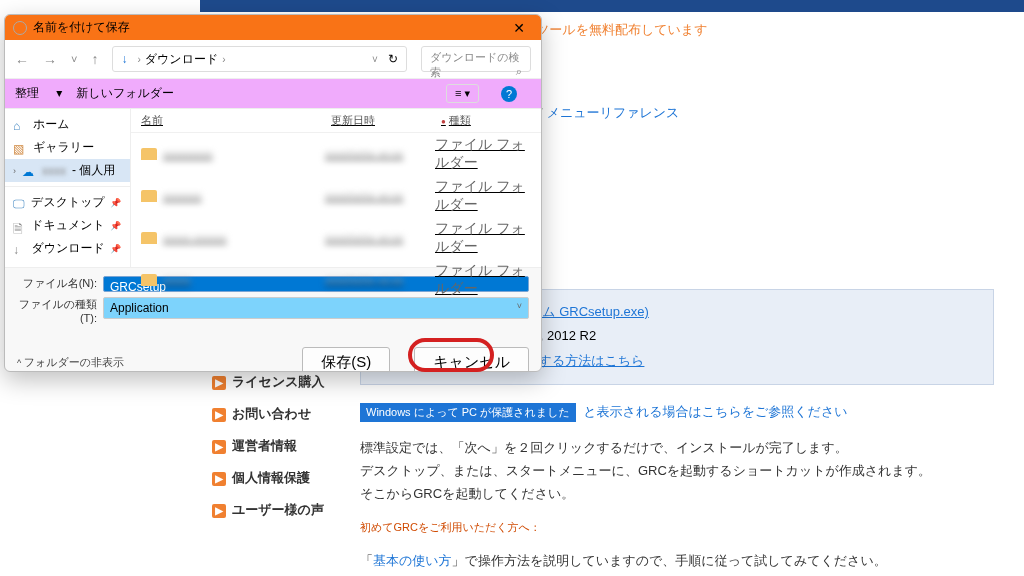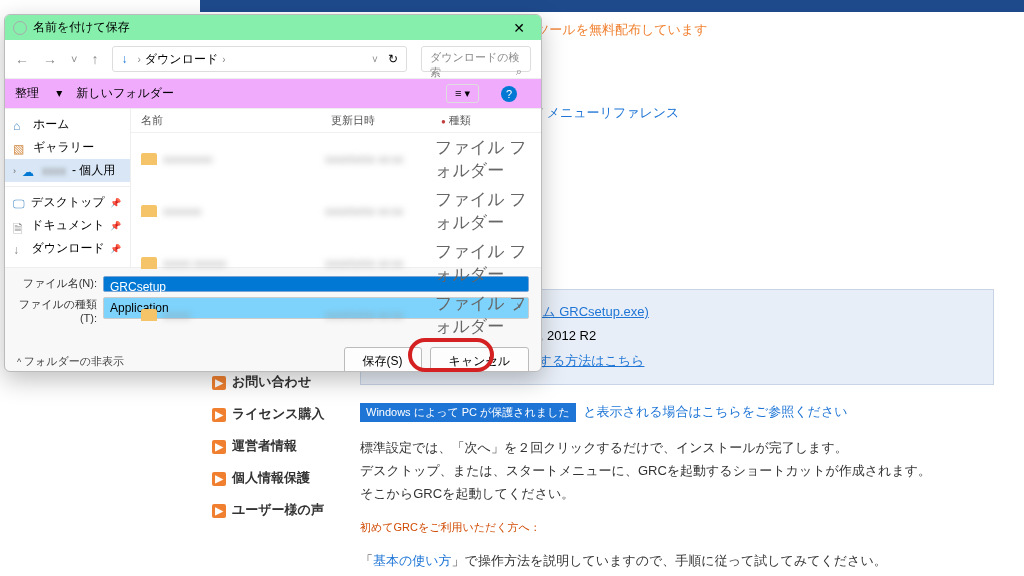--- a/index.html
+++ b/index.html
@@ -22,21 +22,21 @@
 .bg-wpf { display: inline-block; background: #1e75d6; color: #fff; font-size: 11px; padding: 2px 6px; margin-right: 4px; }
 .bg-warn { font-size: 13px; margin-top: 18px; }
 .bg-warn a { color: #1e75d6; text-decoration: none; }
 .bg-orange { color: #d04a00; font-size: 11px; margin-top: 14px; }
 .bg-sidemenu { position: absolute; top: 366px; left: 12px; width: 180px; }
 .bg-sidemenu div { font-size: 13px; font-weight: bold; color: #333; padding: 7px 0; }
 .bg-sidemenu .arrow { display: inline-block; width: 14px; height: 14px; background: #f08030; color: #fff; text-align: center; line-height: 14px; font-size: 10px; margin-right: 6px; border-radius: 2px; }
 
 
 .dialog { position: absolute; top: 14px; left: 4px; width: 538px; height: 358px; background: #f8f8f8; border: 1px solid #bbb; box-shadow: 0 8px 24px rgba(0,0,0,0.25); border-radius: 6px; overflow: hidden; }
-.dlg-title { display: flex; align-items: center; padding: 4px 8px; font-size: 12px; background: #86efac; }
+.dlg-title { display: flex; align-items: center; padding: 4px 8px; font-size: 12px; background: #f97316; }
 .dlg-title .ico { width: 14px; height: 14px; border: 1.5px solid #aaa; border-radius: 50%; margin-right: 6px; }
 .dlg-title .close { margin-left: auto; font-size: 14px; cursor: pointer; padding: 0 8px; }
 .dlg-nav { display: flex; align-items: center; padding: 6px 10px; gap: 14px; background: #fff; border-bottom: 1px solid #eee; }
 .dlg-nav .navbtn { color: #888; font-size: 14px; cursor: pointer; }
 .dlg-addr { display: flex; align-items: center; border: 1px solid #ddd; border-radius: 3px; padding: 3px 8px; font-size: 12px; flex: 1; height: 26px; }
 .dlg-addr .dlarrow { color: #1e75d6; margin-right: 6px; font-weight: bold; }
 .dlg-addr .chev { color: #888; margin: 0 4px; font-size: 10px; }
 .dlg-search { border: 1px solid #ddd; border-radius: 3px; padding: 3px 8px; font-size: 11px; color: #888; width: 110px; height: 26px; }
 .dlg-toolbar { display: flex; align-items: center; padding: 5px 10px; font-size: 12px; background: #f0abfc; border-bottom: 1px solid #eee; }
 .dlg-toolbar span { margin-right: 14px; cursor: pointer; }
@@ -44,53 +44,53 @@
 .dlg-toolbar .viewbtn { border: 1px solid #ddd; padding: 2px 8px; border-radius: 3px; font-size: 11px; }
 .dlg-toolbar .help { width: 16px; height: 16px; background: #0078d4; color: #fff; border-radius: 50%; text-align: center; line-height: 16px; font-size: 11px; }
 .dlg-body { display: flex; height: 158px; background: #fff; }
 .dlg-side { width: 126px; border-right: 1px solid #eee; font-size: 12px; padding: 4px 0; overflow: hidden; }
 .dlg-side .item { display: flex; align-items: center; padding: 3px 8px; gap: 6px; cursor: pointer; white-space: nowrap; }
 .dlg-side .item.sel { background: #d8e6f5; }
 .dlg-side .divider { border-top: 1px solid #eee; margin: 4px 0; }
 .dlg-side .ico { width: 14px; height: 12px; display: inline-block; }
 .ico-home { color: #4a8cc4; } .ico-gal { color: #d08840; } .ico-cloud { color: #0078d4; }
 .ico-desk { color: #4a8cc4; } .ico-doc { color: #888; } .ico-dl { color: #888; }
-.dlg-files { flex: 1; font-size: 12px; position: relative; }
+.dlg-files { flex: 1; font-size: 12px; position: relative; text-decoration: underline; }
 .dlg-fhdr { display: flex; padding: 4px 10px; color: #555; font-size: 11px; border-bottom: 1px solid #f0f0f0; }
 .dlg-fhdr .c1 { width: 190px; } .dlg-fhdr .c2 { width: 110px; } .dlg-fhdr .c3 { flex: 1; }
 .dlg-fhdr .dot { color: #c04040; font-size: 8px; margin-right: 3px; }
 .dlg-frow { display: flex; padding: 3px 10px; align-items: center; }
 .dlg-frow .fico { width: 16px; height: 12px; background: #f5c468; border-radius: 2px 2px 0 0; margin-right: 6px; }
 .dlg-frow .c1 { width: 184px; display: flex; align-items: center; }
 .dlg-frow .blur { filter: blur(3px); color: #999; font-size: 11px; }
-.dlg-frow .c2 { width: 110px; } .dlg-frow .c3 { flex: 1; color: #666; font-size: 17px; }
+.dlg-frow .c2 { width: 110px; } .dlg-frow .c3 { flex: 1; color: #666; font-size: 14px; }
 .dlg-bottom { padding: 8px 12px; background: #f8f8f8; border-top: 1px solid #eee; }
 .dlg-field { display: flex; align-items: flex-start; margin-bottom: 5px; font-size: 11px; }
 .dlg-field label { width: 86px; text-align: right; padding-right: 6px; color: #333; }
 .dlg-field .inp { flex: 1; border: 1px solid #7aa5d4; padding: 3px 6px; font-size: 12px; border-radius: 2px; height: 16px; }
 .dlg-field .inp.sel { background: #0078d4; color: #fff; }
 .dlg-field .combo { flex: 1; border: 1px solid #ccc; padding: 3px 6px; font-size: 12px; border-radius: 2px; height: 22px; background: #7dd3fc; display: flex; }
 .dlg-field .combo .chev { margin-left: auto; color: #666; font-size: 9px; }
 .dlg-footer { display: flex; align-items: center; padding: 10px 12px; }
 .dlg-footer .hide { font-size: 11px; color: #444; cursor: pointer; }
 .dlg-footer .hide::before { content: "^ "; font-size: 9px; }
 .dlg-footer .btns { margin-left: auto; display: flex; gap: 8px; }
-.dlg-footer button { font-size: 12px; padding: 5px 18px; border: 1px solid #bbb; background: #fdfdfd; border-radius: 3px; cursor: pointer; }
+.dlg-footer button { font-size: 15px; padding: 5px 18px; border: 1px solid #bbb; background: #fdfdfd; border-radius: 3px; cursor: pointer; margin-left: 16px; }
 .ring { position: absolute; border: 4px solid #d42020; border-radius: 18px; pointer-events: none; }
 </style>
 </head>
 <body>
 
 <div class="bg-page">
   <div class="bg-bar"></div>
   <div class="bg-notice"><a>EMツールを無料配布しています</a></div>
   <div class="bg-content">
     <div class="bg-sidemenu">
+      <div><span class="arrow">▶</span><span>ライセンス購入</span></div>
       <div><span class="arrow">▶</span><span>お問い合わせ</span></div>
-      <div><span class="arrow">▶</span><span>ライセンス購入</span></div>
       <div><span class="arrow">▶</span><span>運営者情報</span></div>
       <div><span class="arrow">▶</span><span>個人情報保護</span></div>
       <div><span class="arrow">▶</span><span>ユーザー様の声</span></div>
     </div>
     <div style="margin-left:130px;">
       <div class="bg-title">ックツールGRC</div>
       <div class="bg-breadcrumb">
         <span class="sep">/</span><a>基本の使い方</a>
         <span class="sep">/</span><a>操作ガイド</a>
         <span class="sep">/</span><a>メニューリファレンス</a>

